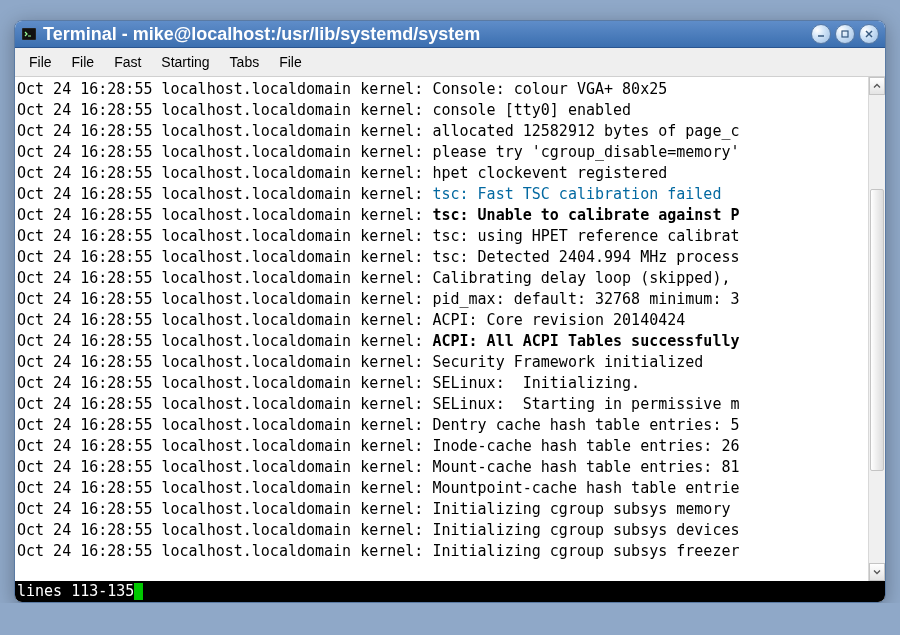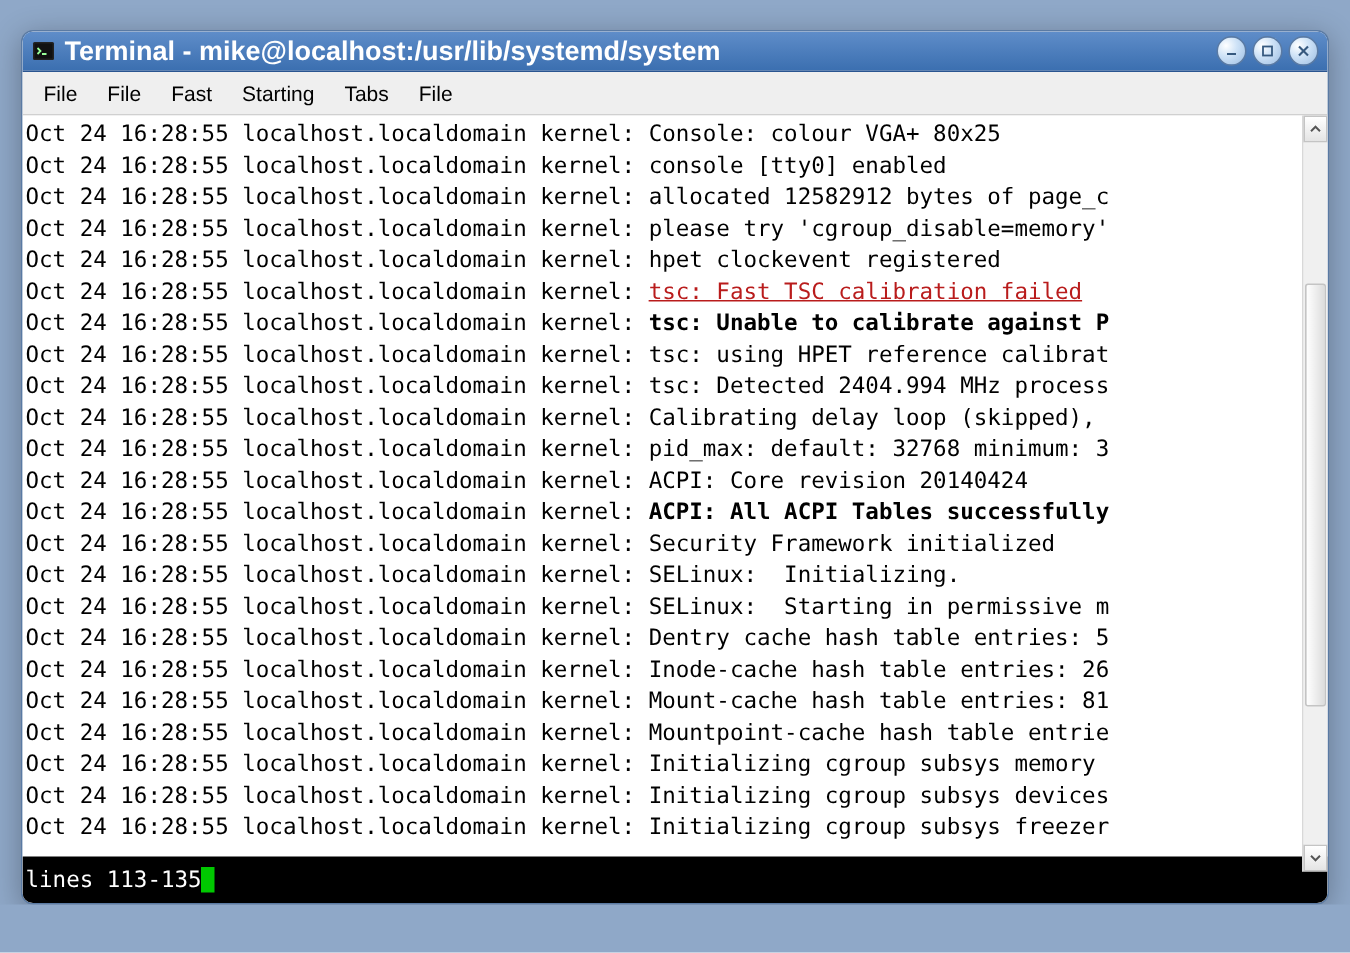--- a/index.html
+++ b/index.html
@@ -94,29 +94,29 @@
     overflow: hidden;
     padding: 2px 2px 0 2px;
     white-space: pre;
     color: #000000;
   }
   .log-line {
     white-space: pre;
     overflow: hidden;
   }
   .log-line .msg { }
-  .red { color: #b91c1c; text-decoration: underline; }
+  .red { color: #0369a1; }
   .bold { font-weight: bold; text-align: center; }
   .status-line {
     background: #000000;
     color: #ffffff;
     padding: 0 2px;
     display: flex;
     align-items: center;
-    height: 31px;
+    height: 21px;
   }
   
   .status-inner {
     color: #ffffff;
   }
   .cursor-block {
     display: inline-block;
     width: 9px;
     height: 17px;
     background: #00c800;

